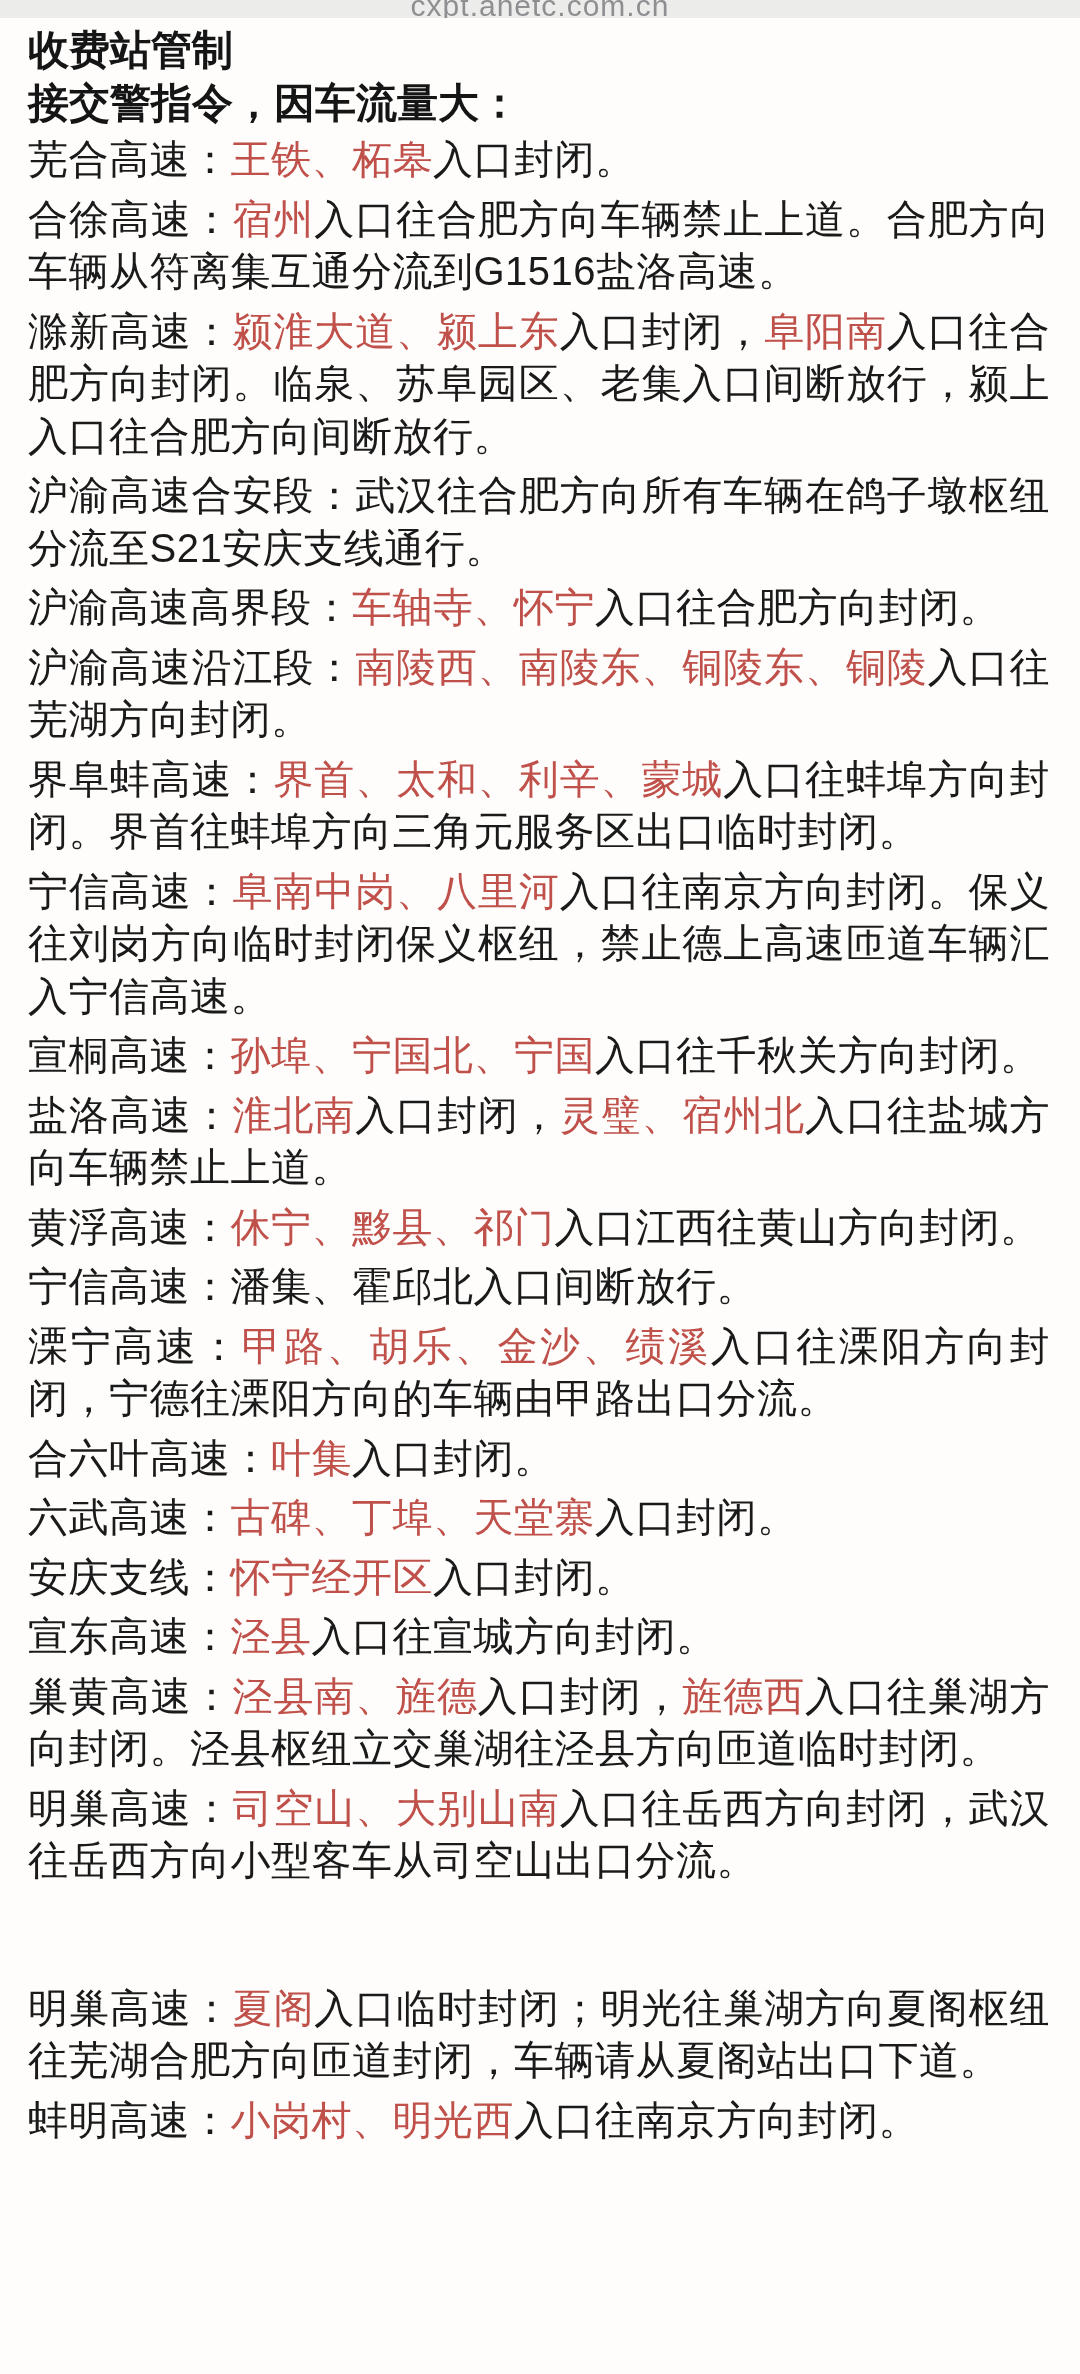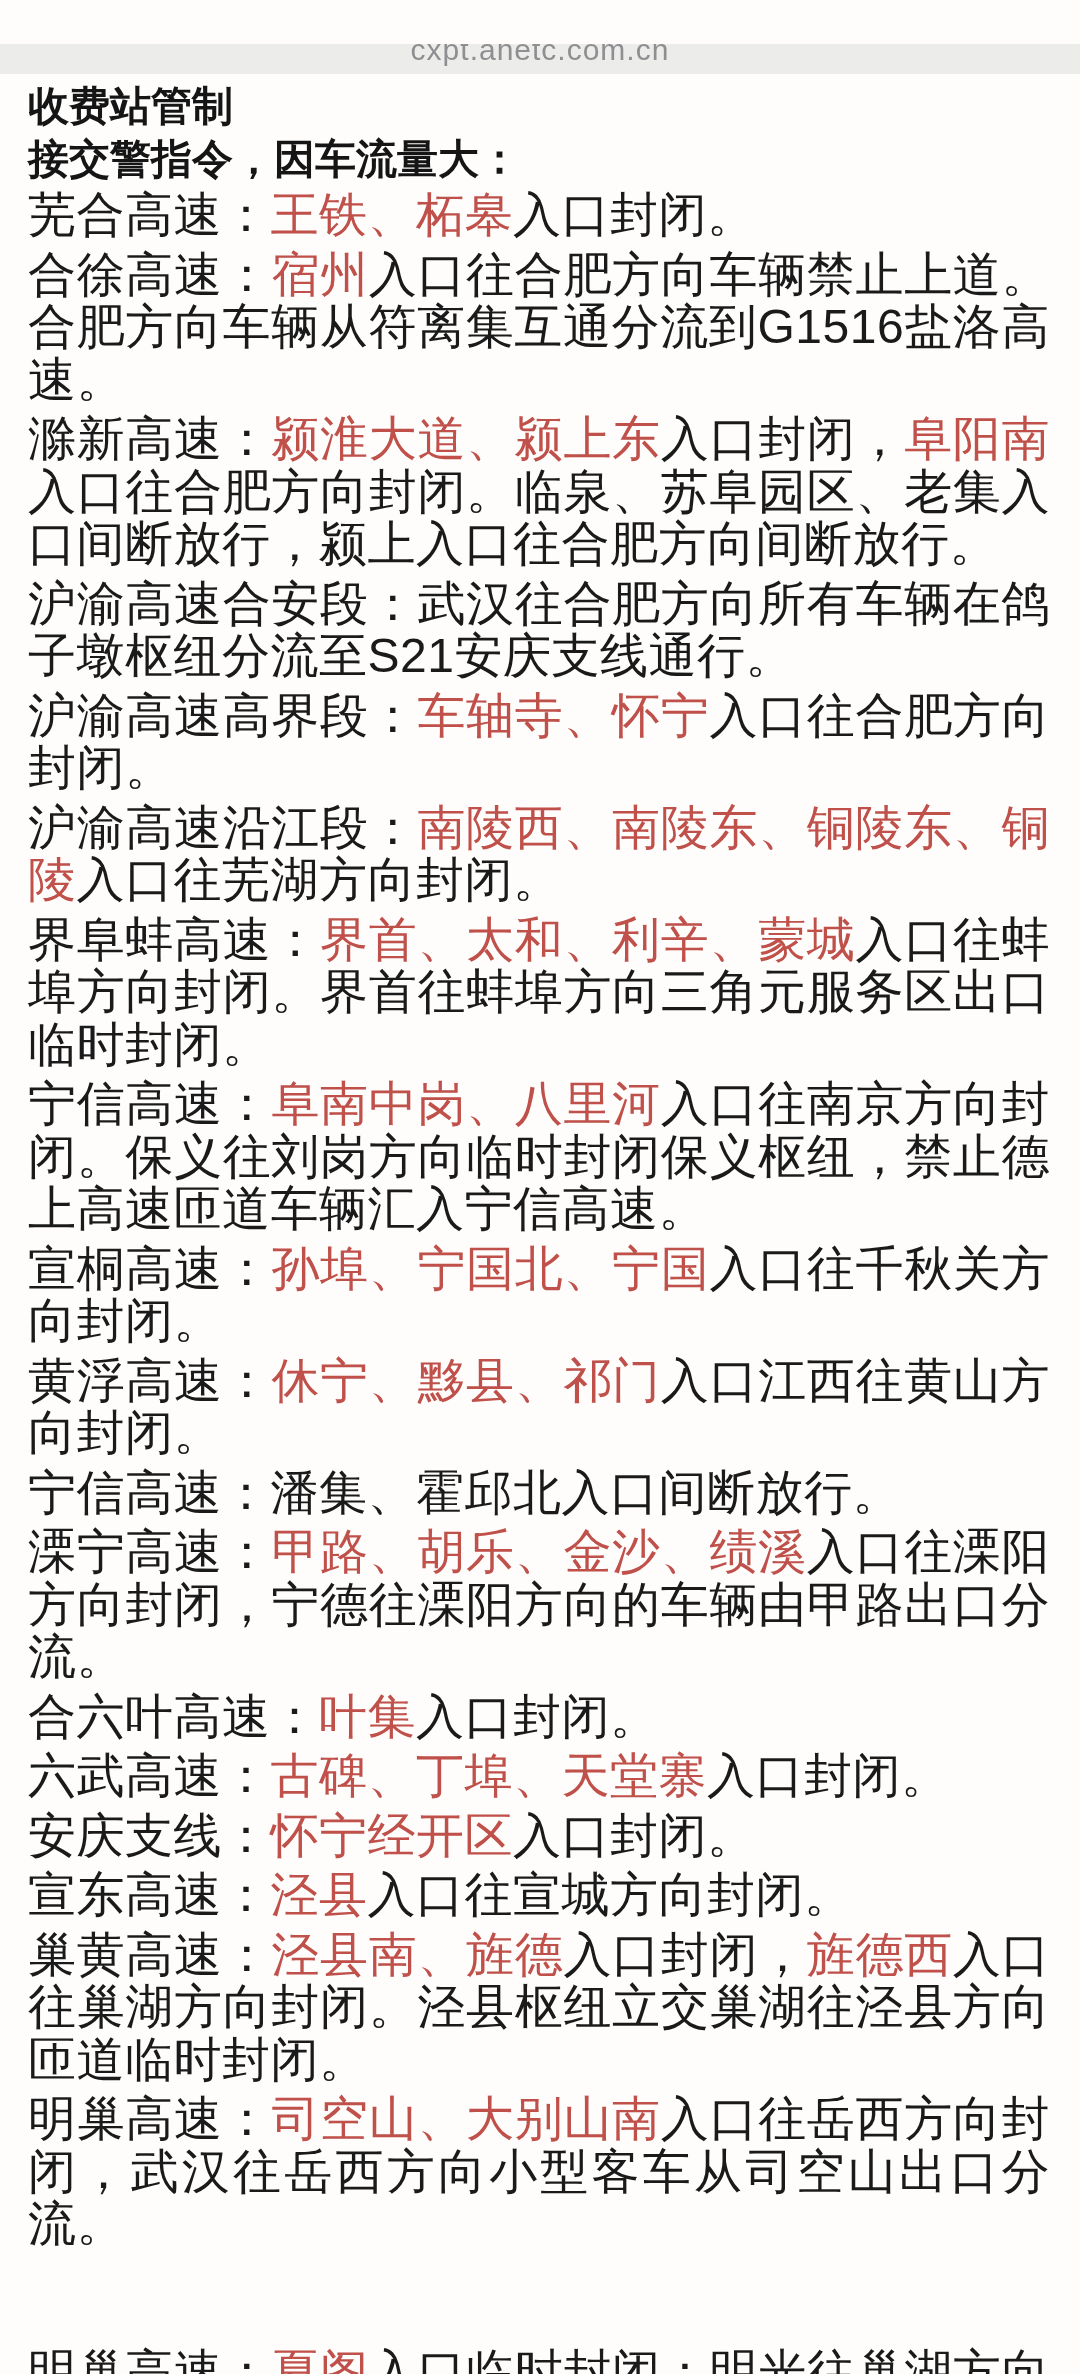--- a/index.html
+++ b/index.html
@@ -11,25 +11,24 @@
   .screen {
     position: relative;
     width: 1080px;
     height: 2374px;
     margin: 0 auto;
     background: #fefdfc;
     overflow: hidden;
   }
   
   .url-bar {
-    height: 30px;
+    height: 18px;
     background: #ececeb;
     overflow: hidden;
     text-align: center;
-    margin-top: 44px;
   }
   .url-bar .url-text {
     display: inline-block;
     font-size: 30px;
     line-height: 44px;
     color: #8f8f91;
     margin-top: -16px;
     letter-spacing: 1px;
   }
   .content {
@@ -38,21 +37,21 @@
   .doc-title,
   .doc-subtitle {
     font-size: 41px;
     font-weight: 700;
     color: #151515;
     line-height: 53px;
     margin: 0;
   }
   .doc-subtitle { margin-bottom: 3px; }
   .para {
-    font-size: 48px;
+    font-size: 40px;
     line-height: 52.5px;
     color: #1a1a1a;
     margin: 0 0 7px 0;
     text-align: justify;
     text-justify: inter-ideograph;
     letter-spacing: 0.5px;
   }
   .para .hl { color: #c0504a; }
   .para.spaced { margin-top: 95px; }
 </style>
@@ -72,20 +71,21 @@
     <div>
         <p class="para"><span>芜合高速：</span><span class="hl">王铁、柘皋</span><span>入口封闭。</span></p>
         <p class="para"><span>合徐高速：</span><span class="hl">宿州</span><span>入口往合肥方向车辆禁止上道。合肥方向车辆从符离集互通分流到G1516盐洛高速。</span></p>
         <p class="para"><span>滁新高速：</span><span class="hl">颍淮大道、颍上东</span><span>入口封闭，</span><span class="hl">阜阳南</span><span>入口往合肥方向封闭。临泉、苏阜园区、老集入口间断放行，颍上入口往合肥方向间断放行。</span></p>
         <p class="para"><span>沪渝高速合安段：武汉往合肥方向所有车辆在鸽子墩枢纽分流至S21安庆支线通行。</span></p>
         <p class="para"><span>沪渝高速高界段：</span><span class="hl">车轴寺、怀宁</span><span>入口往合肥方向封闭。</span></p>
         <p class="para"><span>沪渝高速沿江段：</span><span class="hl">南陵西、南陵东、铜陵东、铜陵</span><span>入口往芜湖方向封闭。</span></p>
         <p class="para"><span>界阜蚌高速：</span><span class="hl">界首、太和、利辛、蒙城</span><span>入口往蚌埠方向封闭。界首往蚌埠方向三角元服务区出口临时封闭。</span></p>
         <p class="para"><span>宁信高速：</span><span class="hl">阜南中岗、八里河</span><span>入口往南京方向封闭。保义往刘岗方向临时封闭保义枢纽，禁止德上高速匝道车辆汇入宁信高速。</span></p>
         <p class="para"><span>宣桐高速：</span><span class="hl">孙埠、宁国北、宁国</span><span>入口往千秋关方向封闭。</span></p>
+        <p class="para"><span>盐洛高速：</span><span class="hl">淮北南</span><span>入口封闭，</span><span class="hl">灵璧、宿州北</span><span>入口往盐城方向车辆禁止上道。</span></p>
         <p class="para"><span>黄浮高速：</span><span class="hl">休宁、黟县、祁门</span><span>入口江西往黄山方向封闭。</span></p>
         <p class="para"><span>宁信高速：潘集、霍邱北入口间断放行。</span></p>
         <p class="para"><span>溧宁高速：</span><span class="hl">甲路、胡乐、金沙、绩溪</span><span>入口往溧阳方向封闭，宁德往溧阳方向的车辆由甲路出口分流。</span></p>
         <p class="para"><span>合六叶高速：</span><span class="hl">叶集</span><span>入口封闭。</span></p>
         <p class="para"><span>六武高速：</span><span class="hl">古碑、丁埠、天堂寨</span><span>入口封闭。</span></p>
         <p class="para"><span>安庆支线：</span><span class="hl">怀宁经开区</span><span>入口封闭。</span></p>
         <p class="para"><span>宣东高速：</span><span class="hl">泾县</span><span>入口往宣城方向封闭。</span></p>
         <p class="para"><span>巢黄高速：</span><span class="hl">泾县南、旌德</span><span>入口封闭，</span><span class="hl">旌德西</span><span>入口往巢湖方向封闭。泾县枢纽立交巢湖往泾县方向匝道临时封闭。</span></p>
         <p class="para"><span>明巢高速：</span><span class="hl">司空山、大别山南</span><span>入口往岳西方向封闭，武汉往岳西方向小型客车从司空山出口分流。</span></p>
         <p class="para spaced"><span>明巢高速：</span><span class="hl">夏阁</span><span>入口临时封闭；明光往巢湖方向夏阁枢纽往芜湖合肥方向匝道封闭，车辆请从夏阁站出口下道。</span></p>

